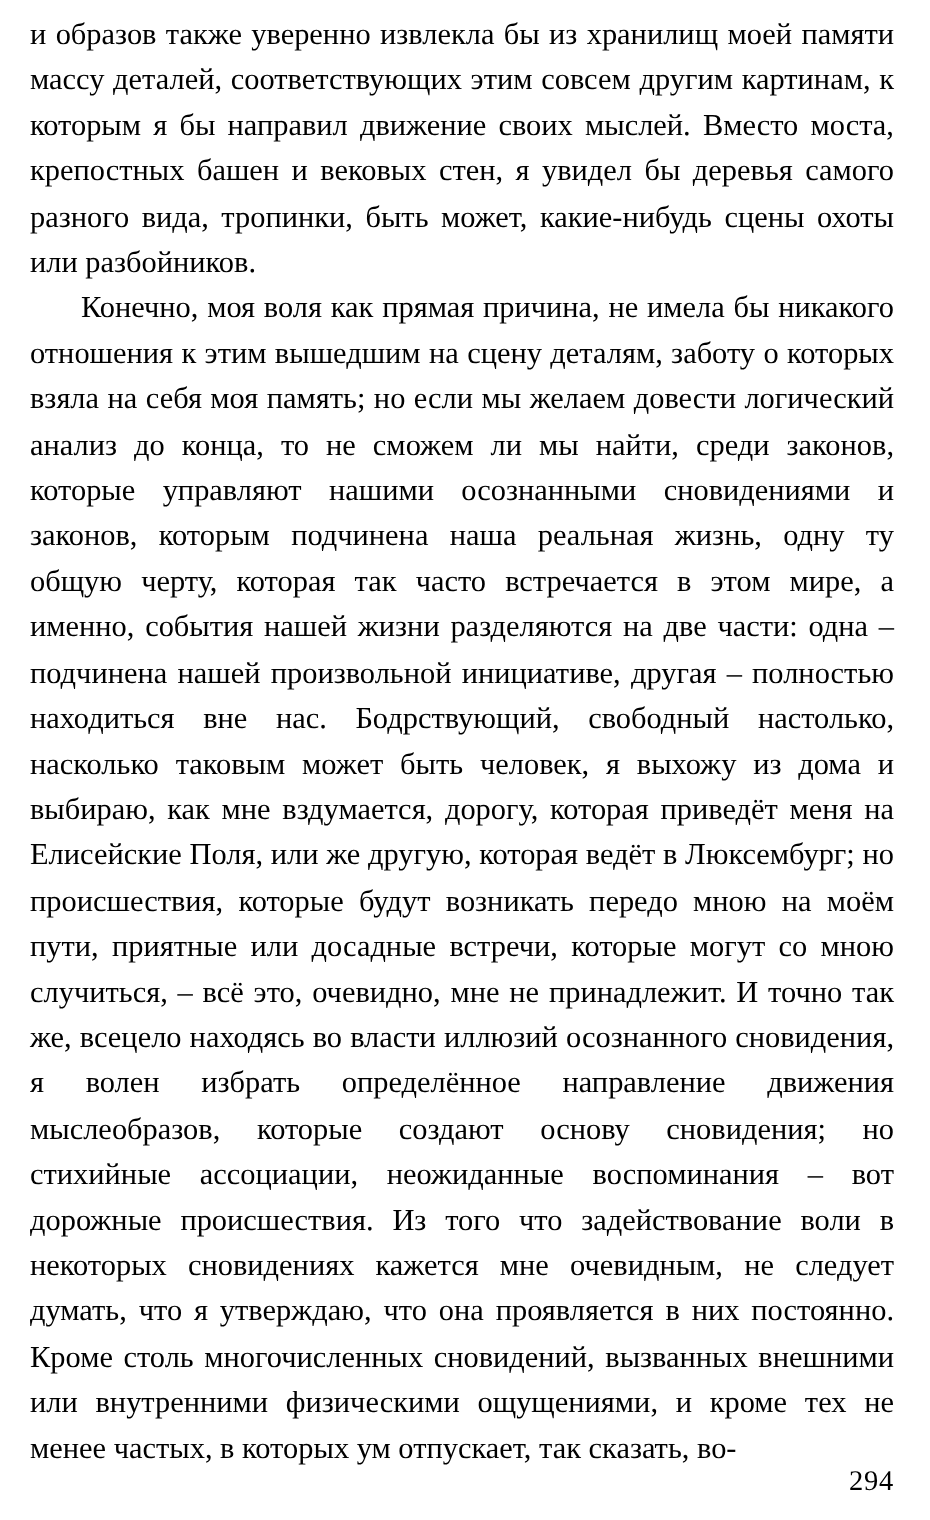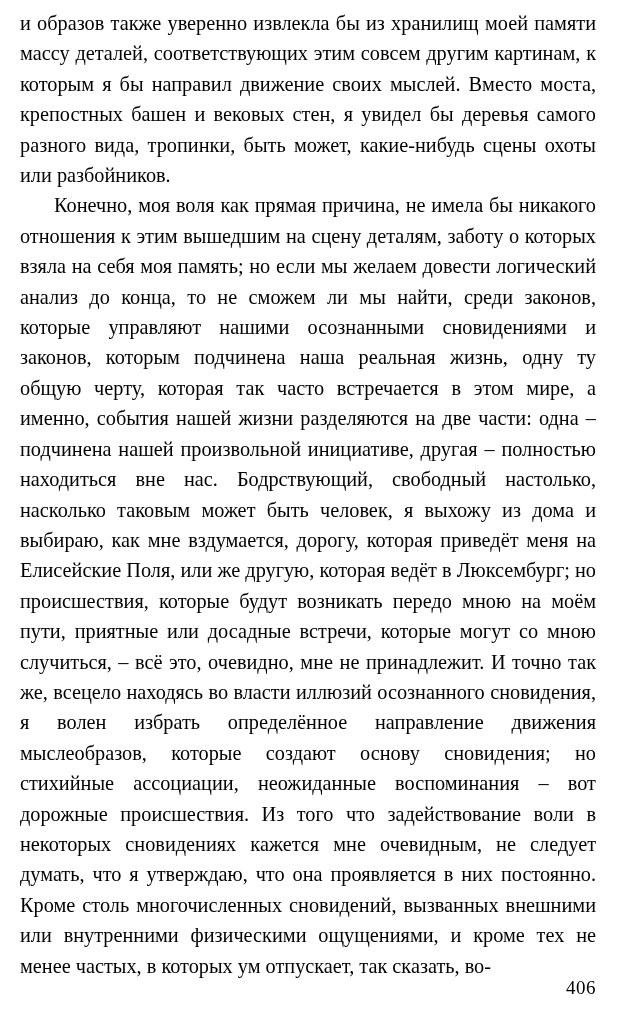--- a/index.html
+++ b/index.html
@@ -50,14 +50,14 @@
   }
 </style>
 </head>
 <body>
 
 <div class="page">
   <div class="body-text">
     <p class="para">и образов также уверенно извлекла бы из хранилищ моей памяти массу деталей, соответствующих этим совсем другим картинам, к которым я бы направил движение своих мыслей. Вместо моста, крепостных башен и вековых стен, я увидел бы деревья самого разного вида, тропинки, быть может, какие-нибудь сцены охоты или разбойников.</p>
     <p class="para indented dropcap-para">Конечно, моя воля как прямая причина, не имела бы никакого отношения к этим вышедшим на сцену деталям, заботу о которых взяла на себя моя память; но если мы желаем довести логический анализ до конца, то не сможем ли мы найти, среди законов, которые управляют нашими осознанными сновидениями и законов, которым подчинена наша реальная жизнь, одну ту общую черту, которая так часто встречается в этом мире, а именно, события нашей жизни разделяются на две части: одна – подчинена нашей произвольной инициативе, другая – полностью находиться вне нас. Бодрствующий, свободный настолько, насколько таковым может быть человек, я выхожу из дома и выбираю, как мне вздумается, дорогу, которая приведёт меня на Елисейские Поля, или же другую, которая ведёт в Люксембург; но происшествия, которые будут возникать передо мною на моём пути, приятные или досадные встречи, которые могут со мною случиться, – всё это, очевидно, мне не принадлежит. И точно так же, всецело находясь во власти иллюзий осознанного сновидения, я волен избрать определённое направление движения мыслеобразов, которые создают основу сновидения; но стихийные ассоциации, неожиданные воспоминания – вот дорожные происшествия. Из того что задействование воли в некоторых сновидениях кажется мне очевидным, не следует думать, что я утверждаю, что она проявляется в них постоянно. Кроме столь многочисленных сновидений, вызванных внешними или внутренними физическими ощущениями, и кроме тех не менее частых, в которых ум отпускает, так сказать, во-</p>
   </div>
-  <div class="page-number">406</div>
+  <div class="page-number">294</div>
 </div>
 
 </body></html>

